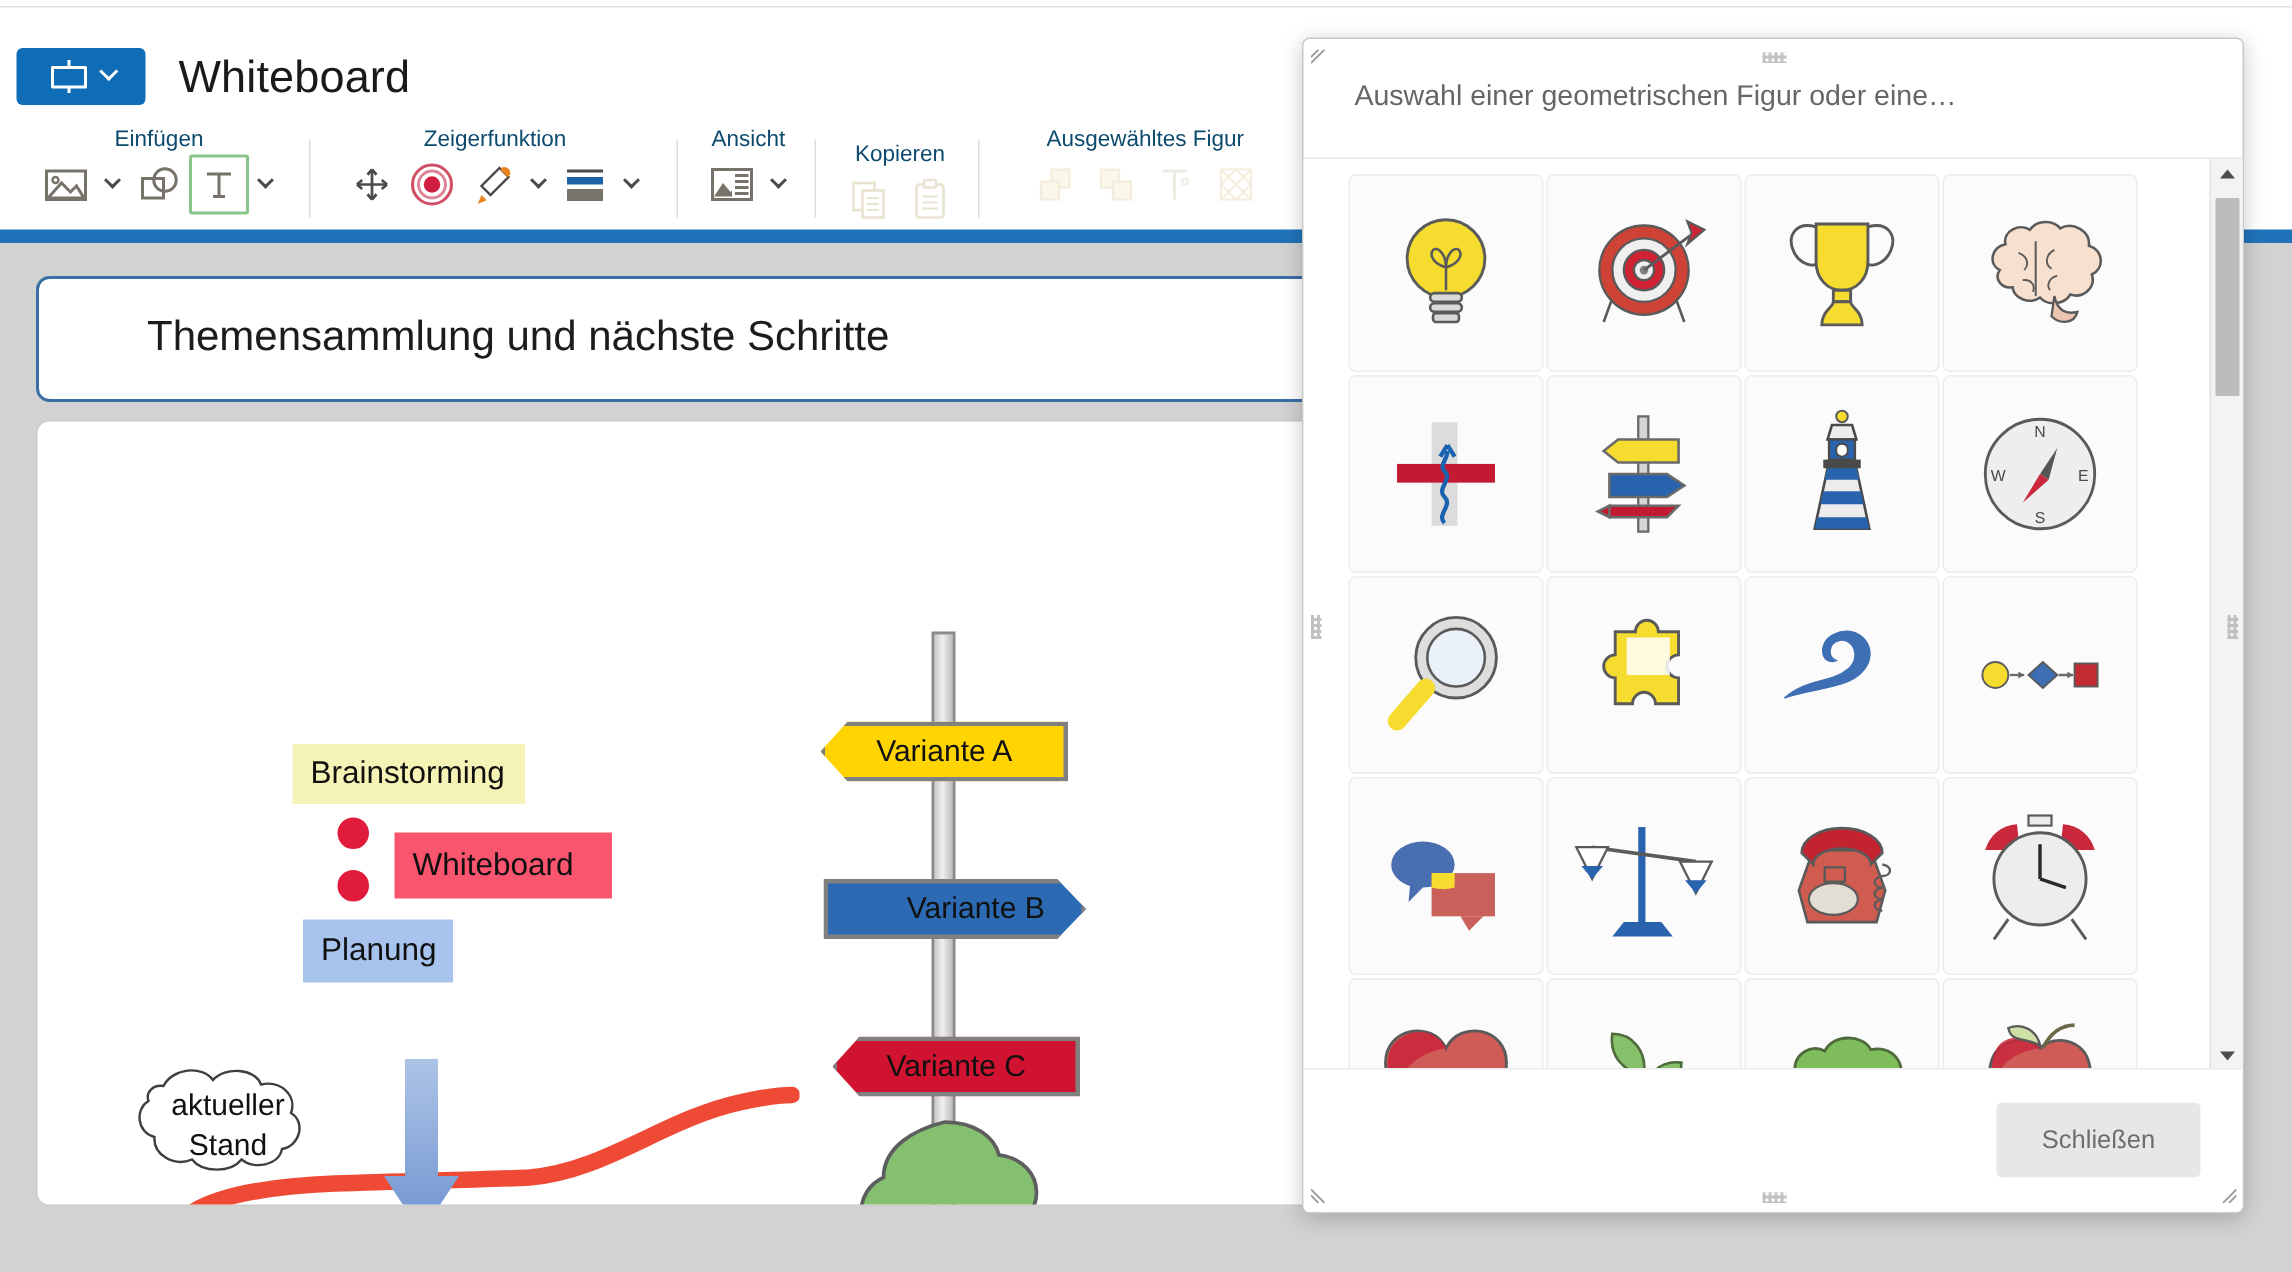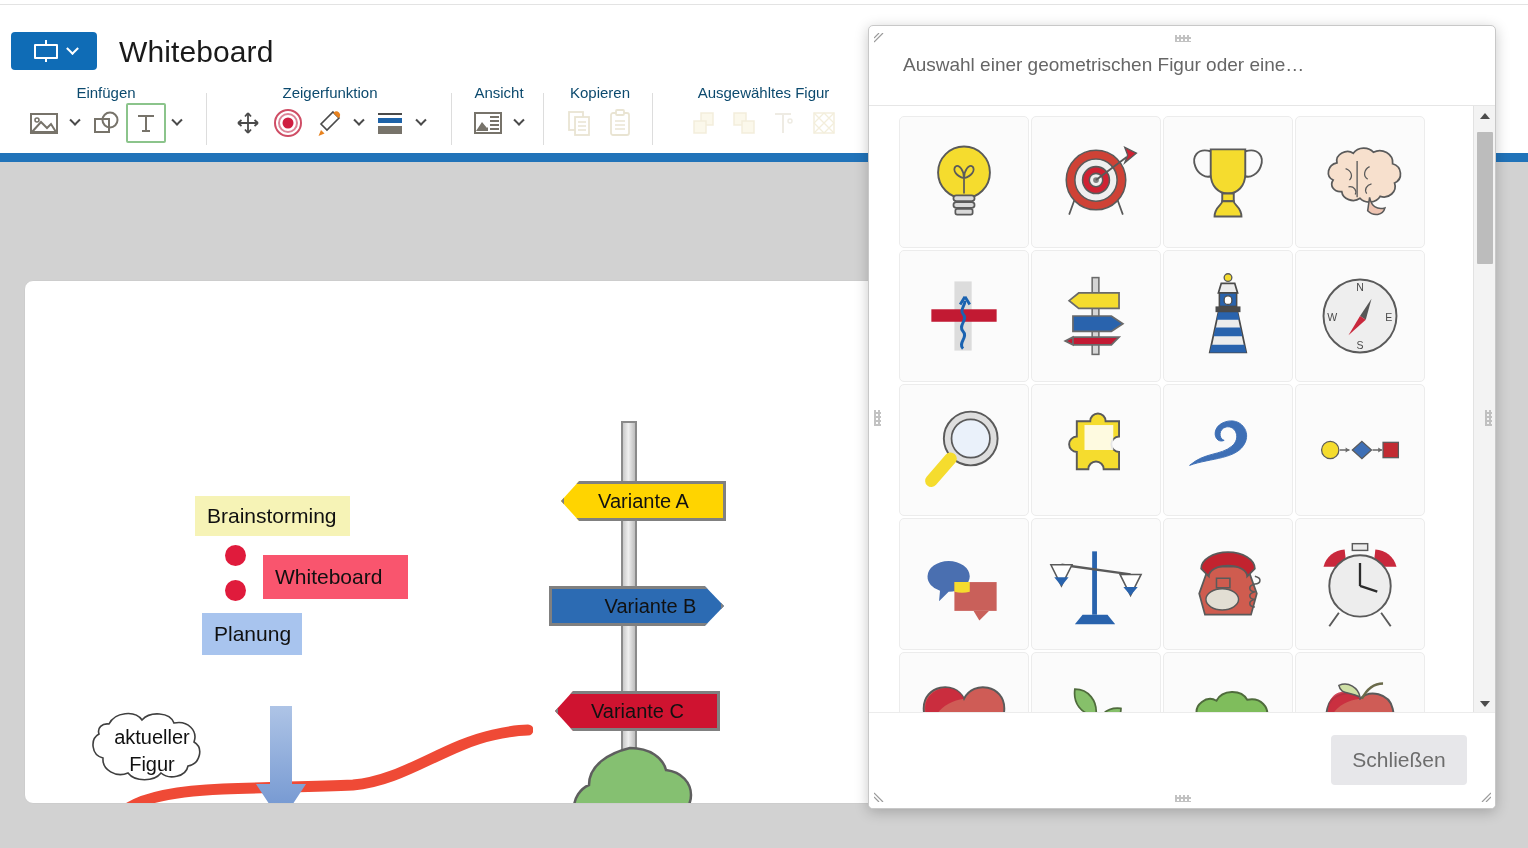--- a/index.html
+++ b/index.html
@@ -97,21 +97,21 @@
   
   #signpost { position:absolute; left:512px; top:140px; width:200px; height:410px; }
   #post-pole { position:absolute; left:84px; top:0; width:16px; height:410px;
                background:linear-gradient(90deg,#c9c9c9,#efefef 45%,#bdbdbd);
                border:2px solid #8a8a8a; }
   .sign { position:absolute; height:40px; display:flex; align-items:center;
           justify-content:center; font-size:20px; color:#111; }
   .sign span { position:relative; z-index:3; }
   .sign-left  { clip-path:polygon(0% 50%, 11% 0%, 100% 0%, 100% 100%, 11% 100%); }
   .sign-right { clip-path:polygon(0% 0%, 89% 0%, 100% 50%, 89% 100%, 0% 100%);padding-left:28px; }
-  #sign-a { left:24px; top:60px; width:165px;
+  #sign-a { left:10px; top:60px; width:165px;
       background:#ffd400; border:3px solid #808080;text-align:right; }
   #sign-b { left:12px; top:165px; width:175px;
       background:#2c6bb3; border:3px solid #808080; }
   #sign-c { left:18px; top:270px; width:165px;
       background:#cf1330; border:3px solid #808080; }
 
   
   #tree { position:absolute; left:530px; top:455px; width:150px; height:160px; }
 
   
@@ -171,21 +171,21 @@
   .sb-tri.up { border-bottom:6px solid #4c4c4c; }
   .sb-tri.down { border-top:6px solid #4c4c4c; }
   #sb-thumb { position:absolute; left:3px; top:26px; width:16px; height:132px;
       background:#bcbcbc; border-radius:1px; cursor:grab; }
 
   #dlg-footer { position:absolute; left:0; bottom:0; width:628px; height:96px;
       background:#ffffff; border-top:1px solid #ececec; }
   #close-button { position:absolute; right:30px; top:22px;
       width:136px; height:50px; background:#e7e7ea; border:none; border-radius:4px;
       font-family:"Liberation Sans", sans-serif;
-      font-size:21px; color:#6d6d6d; cursor:pointer; }
+      font-size:17px; color:#6d6d6d; cursor:pointer; }
 </style>
 </head>
 <body>
 
 <div id="app-window">
 
   <div id="titlebar">
     <div id="app-mode-button">
       <span class="wb-glyph">
         <span class="tick-t"></span>
@@ -291,21 +291,21 @@
               </g>
           </svg>
         </div>
         <div class="rb-btn sm">
           <span class="chev-dn"></span>
         </div>
       </div>
     </div>
     <div class="rb-sep" style="left:543px;"></div>
 
-    <div class="rb-group" style="left:552px; width:96px;">
+    <div class="rb-group" style="left:552px; width:96px;margin-top:10px;">
       <div class="rb-label">Kopieren</div>
       <div class="rb-icons">
         <div class="rb-btn disabled">
           <svg width="26" height="28" viewBox="0 0 26 28">
             <rect x="2" y="3" width="14" height="18" fill="none" stroke="#b8a76d" stroke-width="1.8"></rect>
             <rect x="8" y="8" width="14" height="18" fill="#fff" stroke="#b8a76d" stroke-width="1.8"></rect>
             <g stroke="#b8a76d" stroke-width="1.3">
                 <path d="M11 13h8M11 17h8M11 21h8"></path>
               </g>
           </svg>
@@ -354,20 +354,23 @@
         </div>
       </div>
     </div>
     <div class="rb-sep" style="left:872px;"></div>
   </div>
 
   <div id="blue-rule"></div>
 
   <div id="canvas-area">
 
+    <div id="slide-title-box">
+      <div id="slide-title-text">Themensammlung und nächste Schritte</div>
+    </div>
 
     <div id="slide-body-box">
 
       <div class="note" id="note-brainstorming">
         <span>Brainstorming</span>
       </div>
       <div class="dot" id="dot-1"></div>
       <div class="dot" id="dot-2"></div>
       <div class="note" id="note-abstimmung">
         <span>Whiteboard</span>
@@ -401,21 +404,21 @@
       </div>
 
       <div id="timeline">
         <svg id="cloud" viewBox="0 0 155 90">
           <path d="M34 18 c6 -12 26 -14 33 -4 c8 -9 28 -8 32 3 c14 -3 24 8 20 19
                    c10 6 6 22 -6 24 c-2 11 -19 14 -27 7 c-7 9 -26 9 -33 0
                    c-12 5 -26 -3 -25 -15 c-12 -3 -13 -19 -4 -24 c-2 -6 3 -11 10 -10 Z" fill="#ffffff" stroke="#3f3f3f" stroke-width="1.6"></path>
         </svg>
         <div id="cloud-text">
           <div>aktueller</div>
-          <div>Figur</div>
+          <div>Stand</div>
         </div>
 
         <svg id="tl-curve" viewBox="0 0 420 115">
           <path d="M6 105 C 20 88, 60 80, 110 78 C 160 76, 200 76, 240 74
                    C 290 70, 330 35, 380 24 C 398 20, 408 19, 415 19" fill="none" stroke="#ef4a36" stroke-width="11" stroke-linecap="round"></path>
         </svg>
 
         <svg id="tl-arrow-down" viewBox="0 0 56 120">
           <defs>
             <linearGradient id="arrGrad" x1="0" y1="0" x2="0" y2="1">

